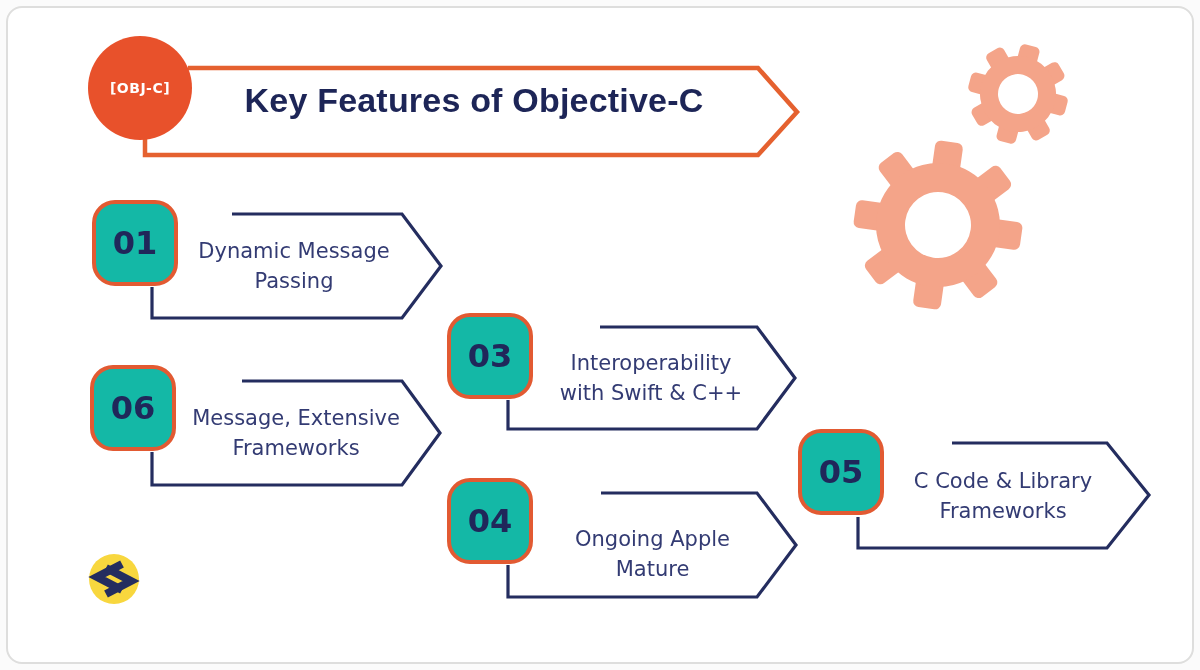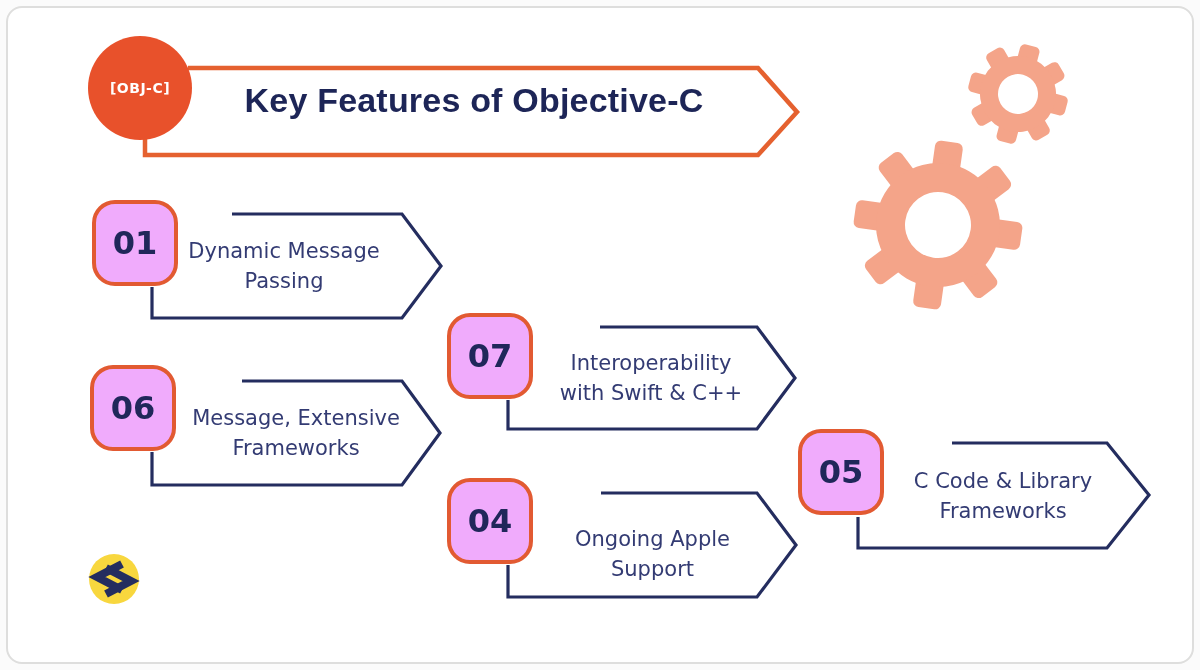--- a/index.html
+++ b/index.html
@@ -23,21 +23,21 @@
   }
   .title{
     position:absolute;left:196px;top:57px;width:556px;height:87px;
     display:flex;align-items:center;justify-content:center;
     font-size:34px;font-weight:700;color:var(--c-title,#1D2557);
     letter-spacing:.2px;
   }
   
   .badge{
     position:absolute;width:86px;height:86px;box-sizing:border-box;
-    background:#f0abfc;border:4px solid var(--c-orange-border,#E25A32);border-radius:23px;
+    background:#14b8a6;border:4px solid var(--c-orange-border,#E25A32);border-radius:23px;
     display:flex;align-items:center;justify-content:center;
     font-family:"DejaVu Sans", sans-serif;
     font-size:32px;font-weight:700;color:var(--c-number,#20275A);
   }
   
   .label{
     position:absolute;text-align:center;
     font-family:"DejaVu Sans", sans-serif;
     font-size:21px;line-height:30px;color:var(--c-text,#333B73);
   }
@@ -95,47 +95,47 @@
 </svg>
 
 <div class="obj-circle">
   <span>[OBJ-C]</span>
 </div>
 <div class="title">Key Features of Objective-C</div>
 
 <div class="badge" style="left:92px;top:200px">
   <span>01</span>
 </div>
-<div class="label" style="left:174px;top:236px;width:220px">
+<div class="label" style="left:184px;top:236px;width:220px">
   <div>Dynamic Message</div>
   <div>Passing</div>
 </div>
 
 <div class="badge" style="left:447px;top:313px">
-  <span>07</span>
+  <span>03</span>
 </div>
 <div class="label" style="left:556px;top:348px;width:190px">
   <div>Interoperability</div>
   <div>with Swift &amp; C++</div>
 </div>
 
 <div class="badge" style="left:90px;top:365px">
   <span>06</span>
 </div>
 <div class="label" style="left:186px;top:403px;width:220px">
   <div>Message, Extensive</div>
   <div>Frameworks</div>
 </div>
 
 <div class="badge" style="left:447px;top:478px">
   <span>04</span>
 </div>
 <div class="label" style="left:560px;top:524px;width:185px">
   <div>Ongoing Apple</div>
-  <div>Support</div>
+  <div>Mature</div>
 </div>
 
 <div class="badge" style="left:798px;top:429px">
   <span>05</span>
 </div>
 <div class="label" style="left:903px;top:466px;width:200px">
   <div>C Code &amp; Library</div>
   <div>Frameworks</div>
 </div>
 

